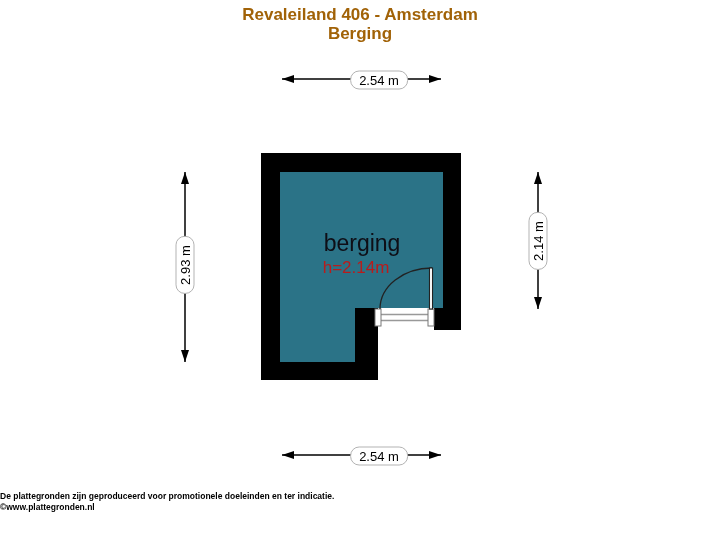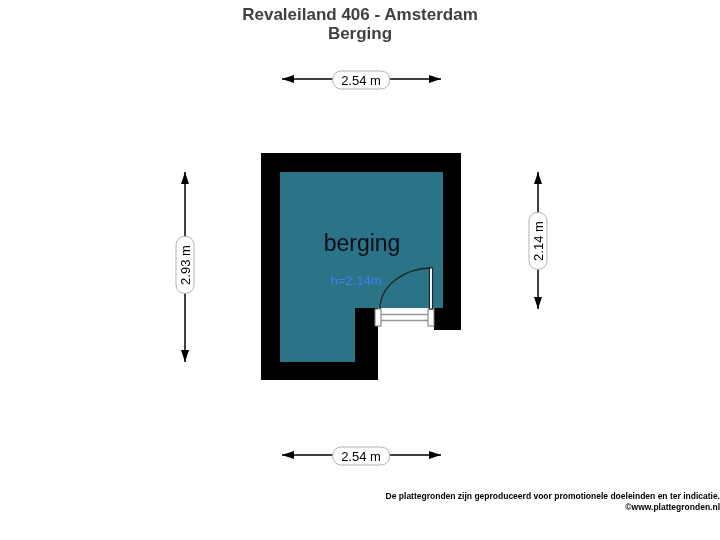--- a/index.html
+++ b/index.html
@@ -1,29 +1,29 @@
 <!DOCTYPE html>
 <html><head>
 <meta charset="utf-8">
 <style>
   html,body{margin:0;padding:0;background:#fff;}
   .canvas{position:relative;width:720px;height:540px;background:#ffffff;overflow:hidden;
           font-family:"Liberation Sans",sans-serif;}
   .title{position:absolute;top:6px;left:0;width:720px;text-align:center;
-         font-weight:700;font-size:17px;line-height:18.5px;color:#404040;}
+         font-weight:700;font-size:17px;line-height:18.5px;color:#a16207;}
   .plan-svg{position:absolute;left:0;top:0;}
   .room-name{position:absolute;left:362px;top:243px;transform:translate(-50%,-50%);
              font-size:23px;color:#0e0e16;white-space:nowrap;}
-  .room-h{position:absolute;left:356px;top:280px;transform:translate(-50%,-50%);
-          font-size:13px;color:#3b82f6;white-space:nowrap;}
+  .room-h{position:absolute;left:356px;top:268px;transform:translate(-50%,-50%);
+          font-size:17px;color:#b91c1c;white-space:nowrap;}
   .dim{position:absolute;background:#fff;border:1px solid #b3b3b3;border-radius:9px;
        padding:1px 8px;font-size:13px;color:#000;white-space:nowrap;}
-  .dim.h{transform:translate(-50%,-50%);}
+  .dim.h{transform:translate(-50%,-50%);margin-left:18px;}
   .dim.v{transform:translate(-50%,-50%) rotate(-90deg);}
-  .footer{position:absolute;top:491px;left:0;width:720px;text-align:right;
+  .footer{position:absolute;top:491px;left:0;width:720px;text-align:left;
           font-weight:700;font-size:8.5px;line-height:11px;color:#000;}
 </style>
 </head>
 <body>
 
 <div class="canvas">
 
   <div class="title">
     <div>Revaleiland 406 - Amsterdam</div>
     <div>Berging</div>

